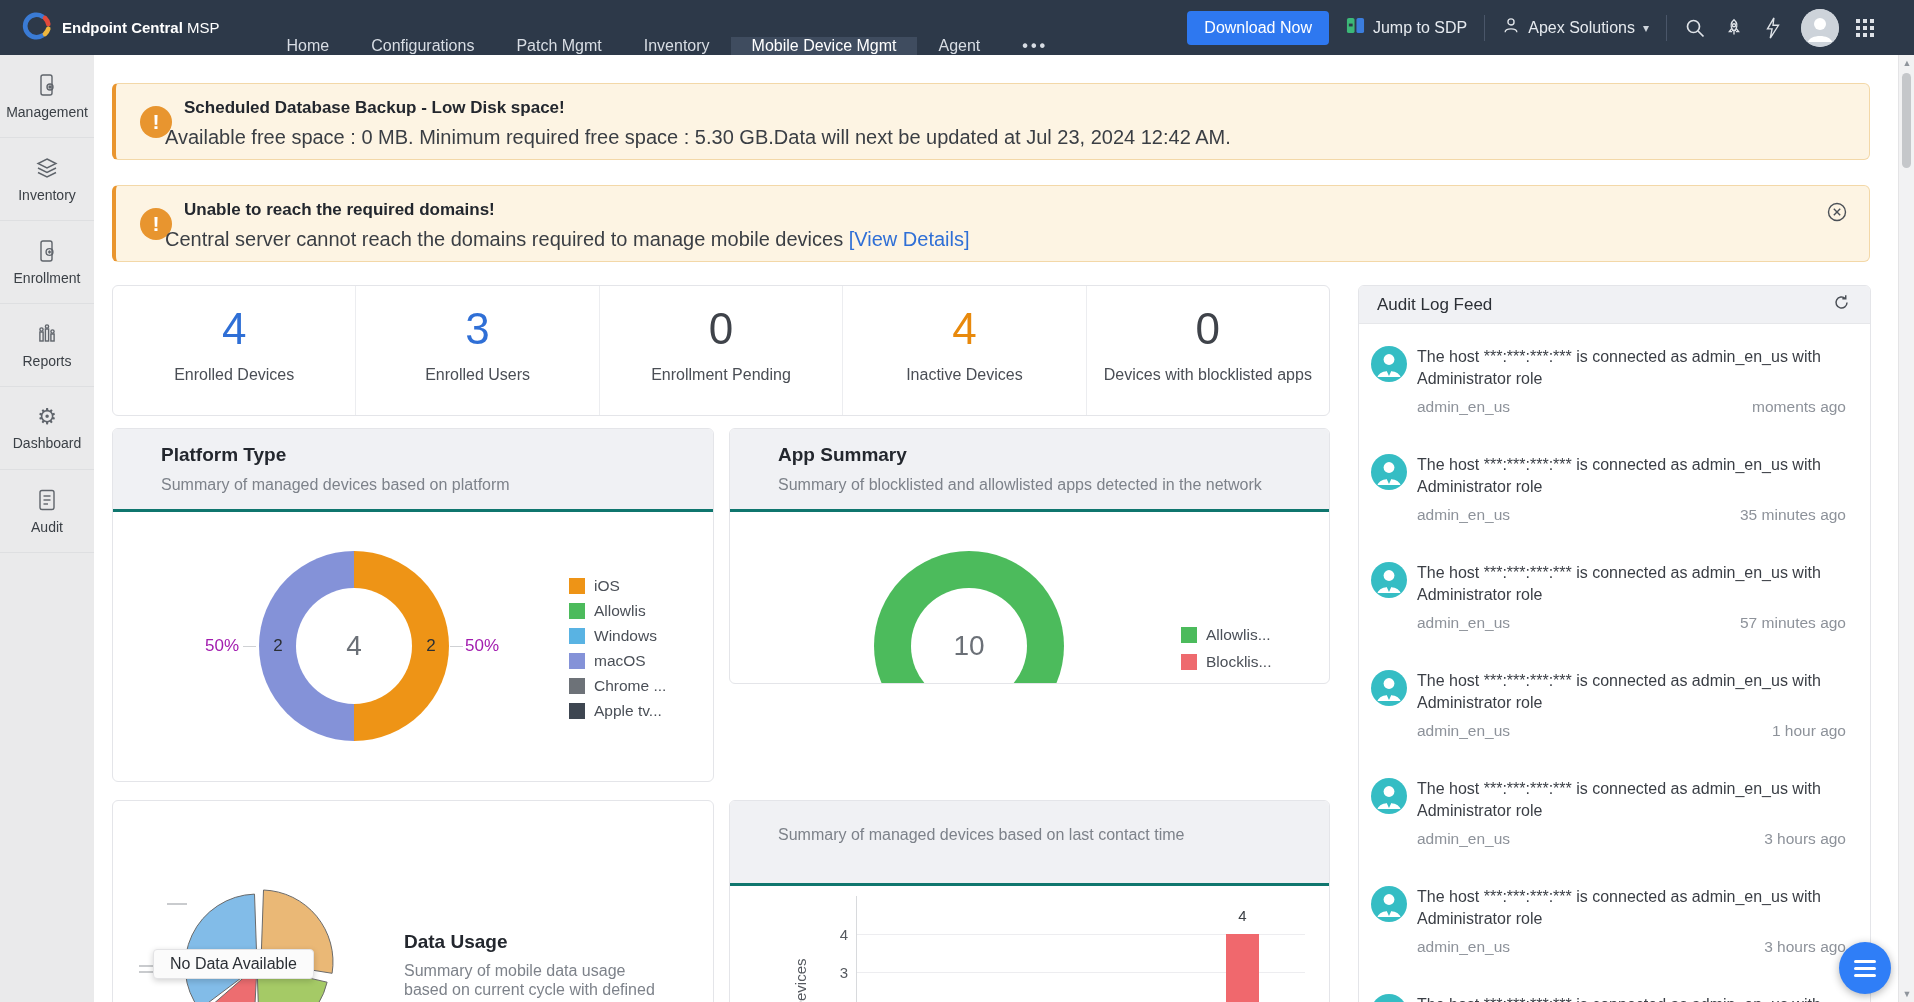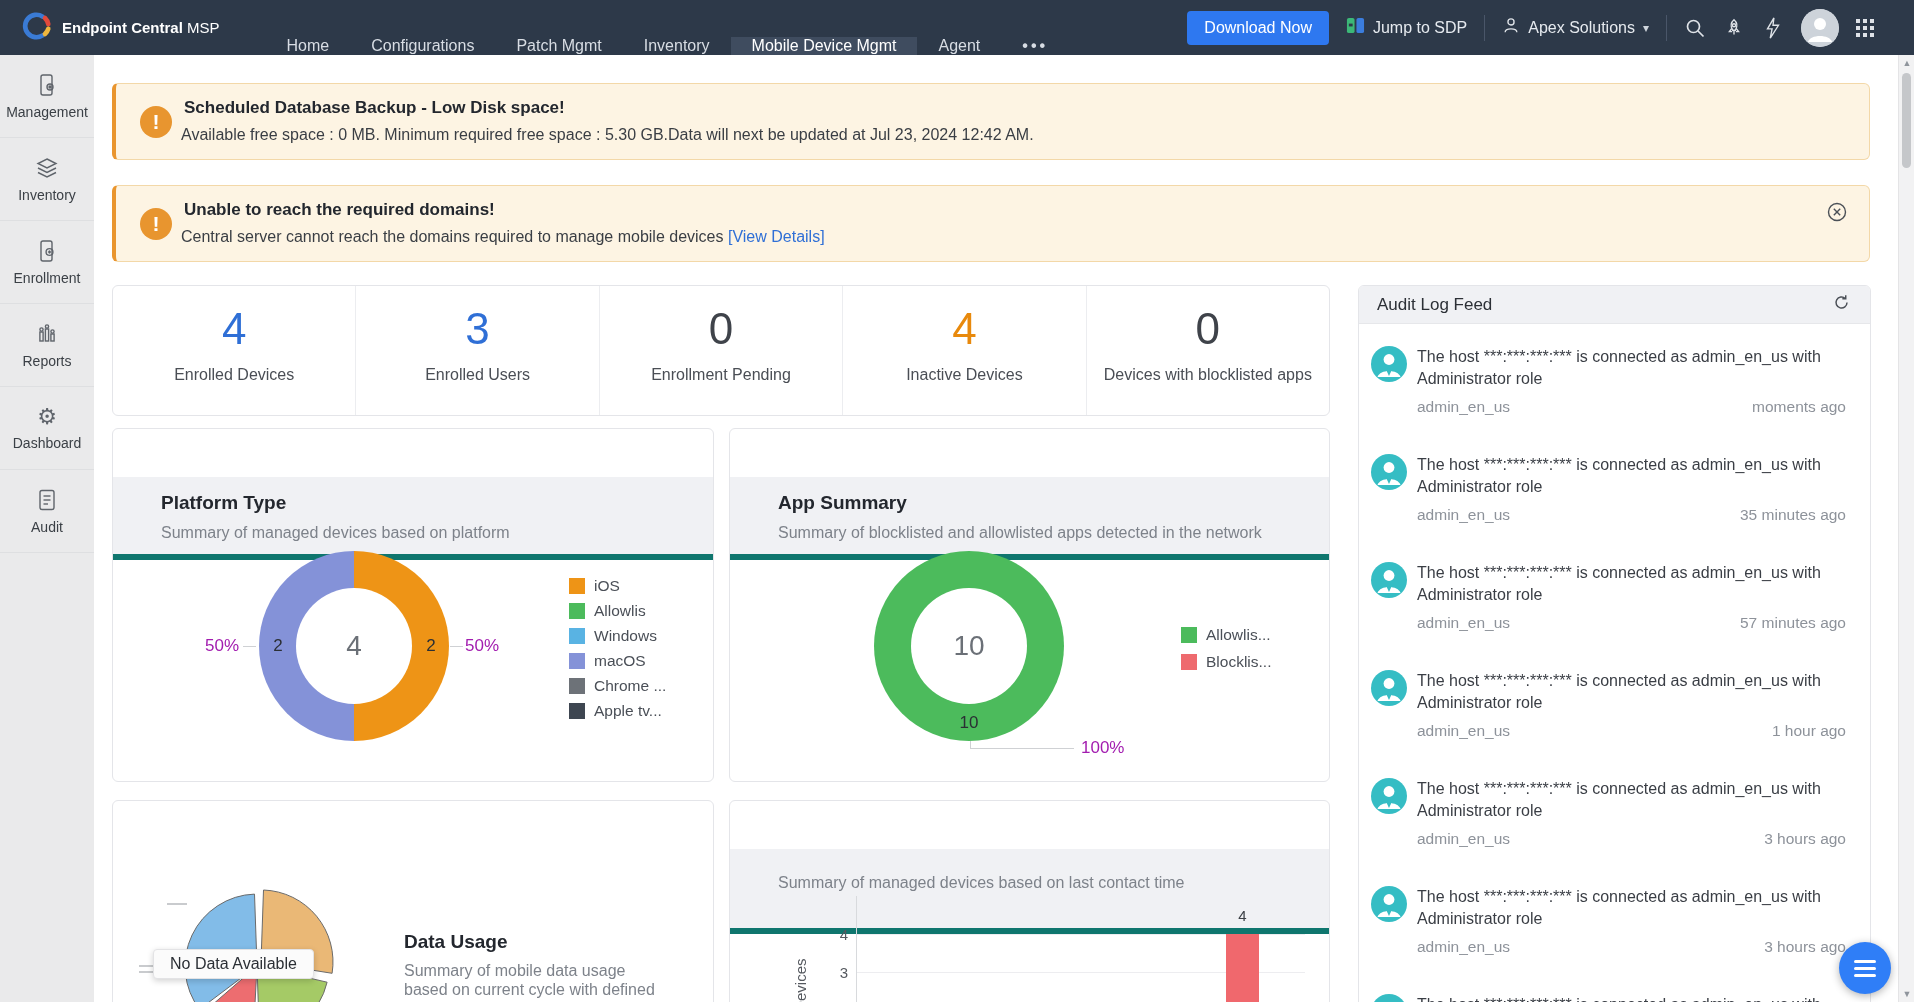--- a/index.html
+++ b/index.html
@@ -38,27 +38,27 @@
   .side-item.active { background:#f8f8f9; color:#2f6fd6; }
   .side-item svg { display:block; }
   .gear-glyph { font-size:22px; line-height:22px; color:#5f646b; }
 
   
   .banner { position:absolute; left:112px; width:1758px; height:77px; background:#fdf4e3;
     border:1px solid #f3d8a8; border-left:4px solid #e9952e; border-radius:6px; }
   .warn-circle { position:absolute; left:24px; top:22px; width:32px; height:32px; border-radius:50%;
     background:#e8952f; color:#fff; font-weight:bold; font-size:21px; text-align:center; line-height:32px; }
   .banner-title { position:absolute; left:68px; top:14px; font-size:17px; font-weight:bold; color:#23272e; }
-  .banner-msg { position:absolute; left:65px; top:42px; font-size:16px; color:#3a3e44; }
+  .banner-msg { position:absolute; left:49px; top:42px; font-size:20px; color:#3a3e44; }
   .banner-link { color:#2f6fd6; cursor:pointer; }
   .banner-close { position:absolute; right:22px; top:16px; cursor:pointer; }
 
   
   .card { position:absolute; background:#fff; border:1px solid #e4e5e9; border-radius:6px; overflow:hidden; }
-  .card-head { background:#f0f1f4; border-bottom:6px solid #0f766e; height:83px; padding:15px 16px 0 48px;margin-top:48px; }
+  .card-head { background:#f0f1f4; border-bottom:3px solid #0f766e; height:83px; padding:15px 16px 0 48px; }
   .card-title { font-size:19px; font-weight:bold; color:#23272e; }
   .card-sub { font-size:16px; color:#7d828a; margin-top:10px; }
 
   
   .stats { position:absolute; left:112px; top:285px; width:1218px; height:131px; background:#fff;
     border:1px solid #e4e5e9; border-radius:6px; display:flex; }
   .stat { flex:1; position:relative; text-align:center; padding-top:18px; cursor:pointer; }
   .stat + .stat { border-left:1px solid #ecedf0; }
   .stat-value { font-size:44px; }
   .stat-label { font-size:16px; color:#4a4e55; margin-top:12px; }
@@ -346,21 +346,21 @@
       <span class="swatch" style="background: rgb(109, 114, 120);"></span>
       <span class="legend-label">Chrome ...</span>
     </div>
     <div class="legend-row">
       <span class="swatch" style="background: rgb(62, 70, 81);"></span>
       <span class="legend-label">Apple tv...</span>
     </div>
   </div>
 </div>
 
-<div class="card" style="left:729px; top:428px; width:601px; height:354px;">
+<div class="card" style="left:729px; top:428px; width:601px; height:256px;">
   <div class="card-head">
     <div class="card-title">App Summary</div>
     <div class="card-sub">Summary of blocklisted and allowlisted apps detected in the network</div>
   </div>
   <div class="donut donut-app" style="left:144px; top:122px;"></div>
   <div class="chart-num" style="left:239px; top:217px;">10</div>
   <div class="ring-num" style="left:239px; top:294px;">10</div>
   <div class="dash" style="left:240px; top:312px; width:1px; height:8px;"></div>
   <div class="dash" style="left:240px; top:319px; width:104px;"></div>
   <div class="pct-label" style="left:351px; top:319px;">100%</div>

